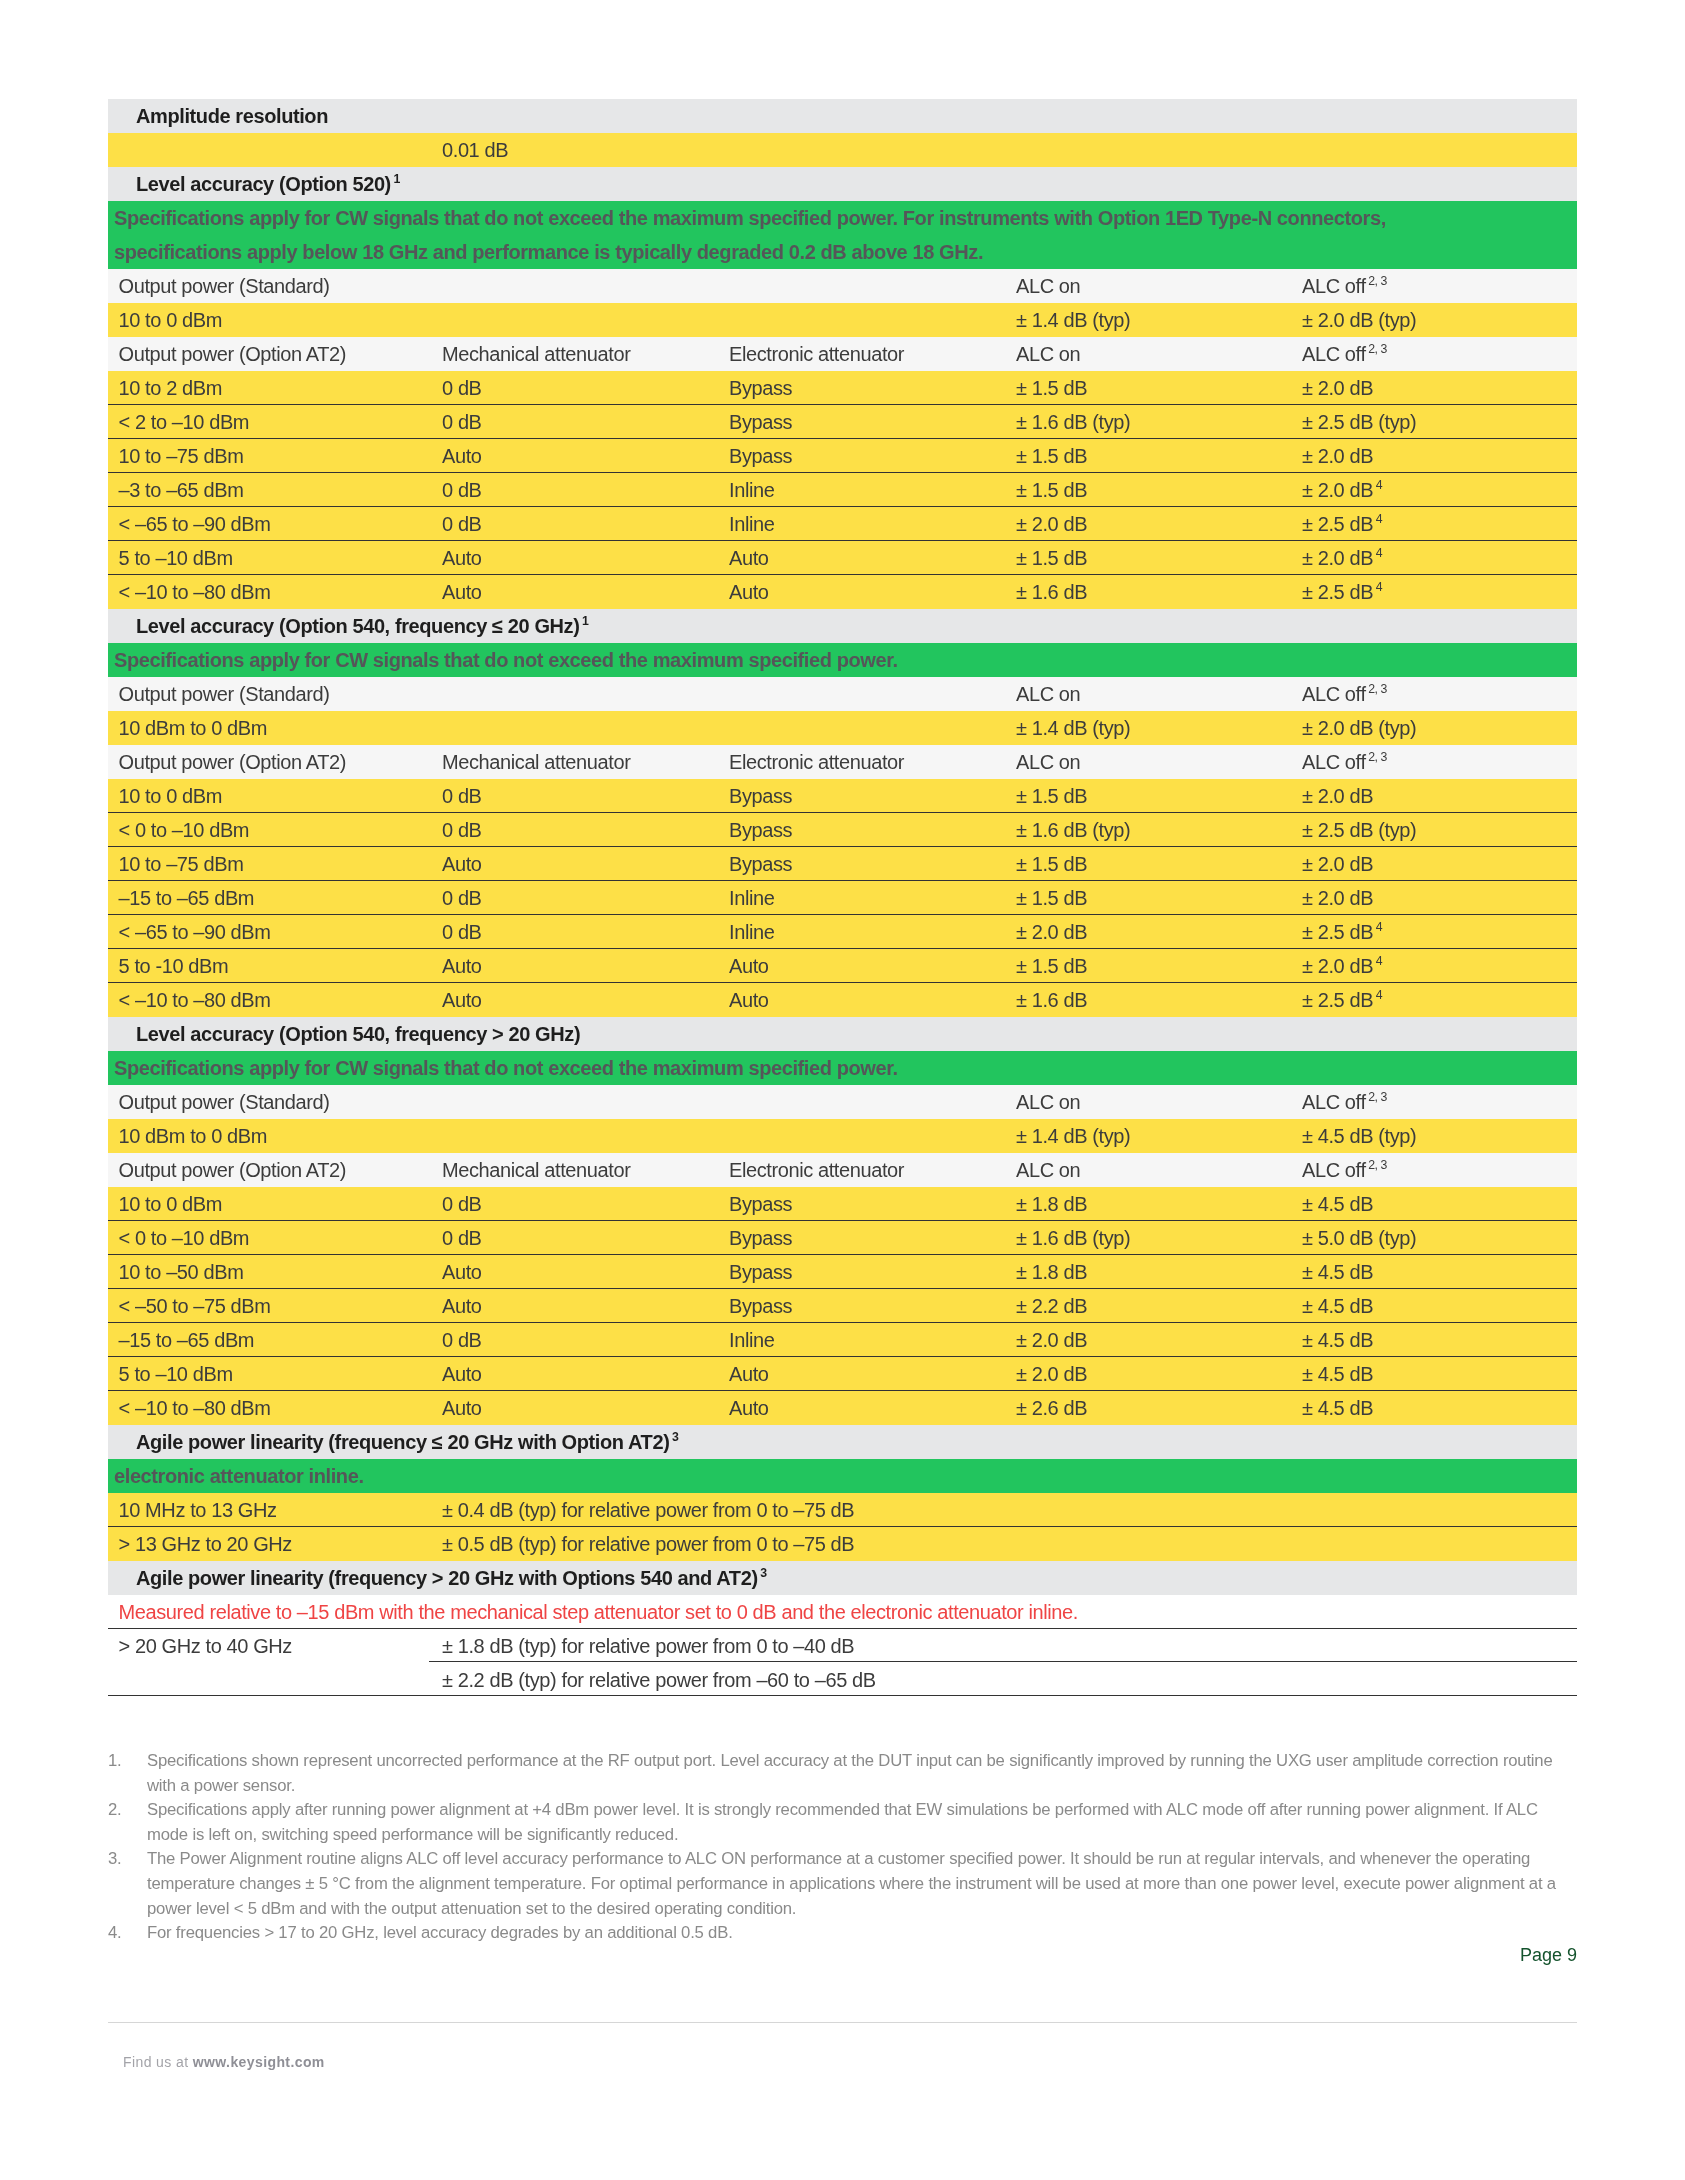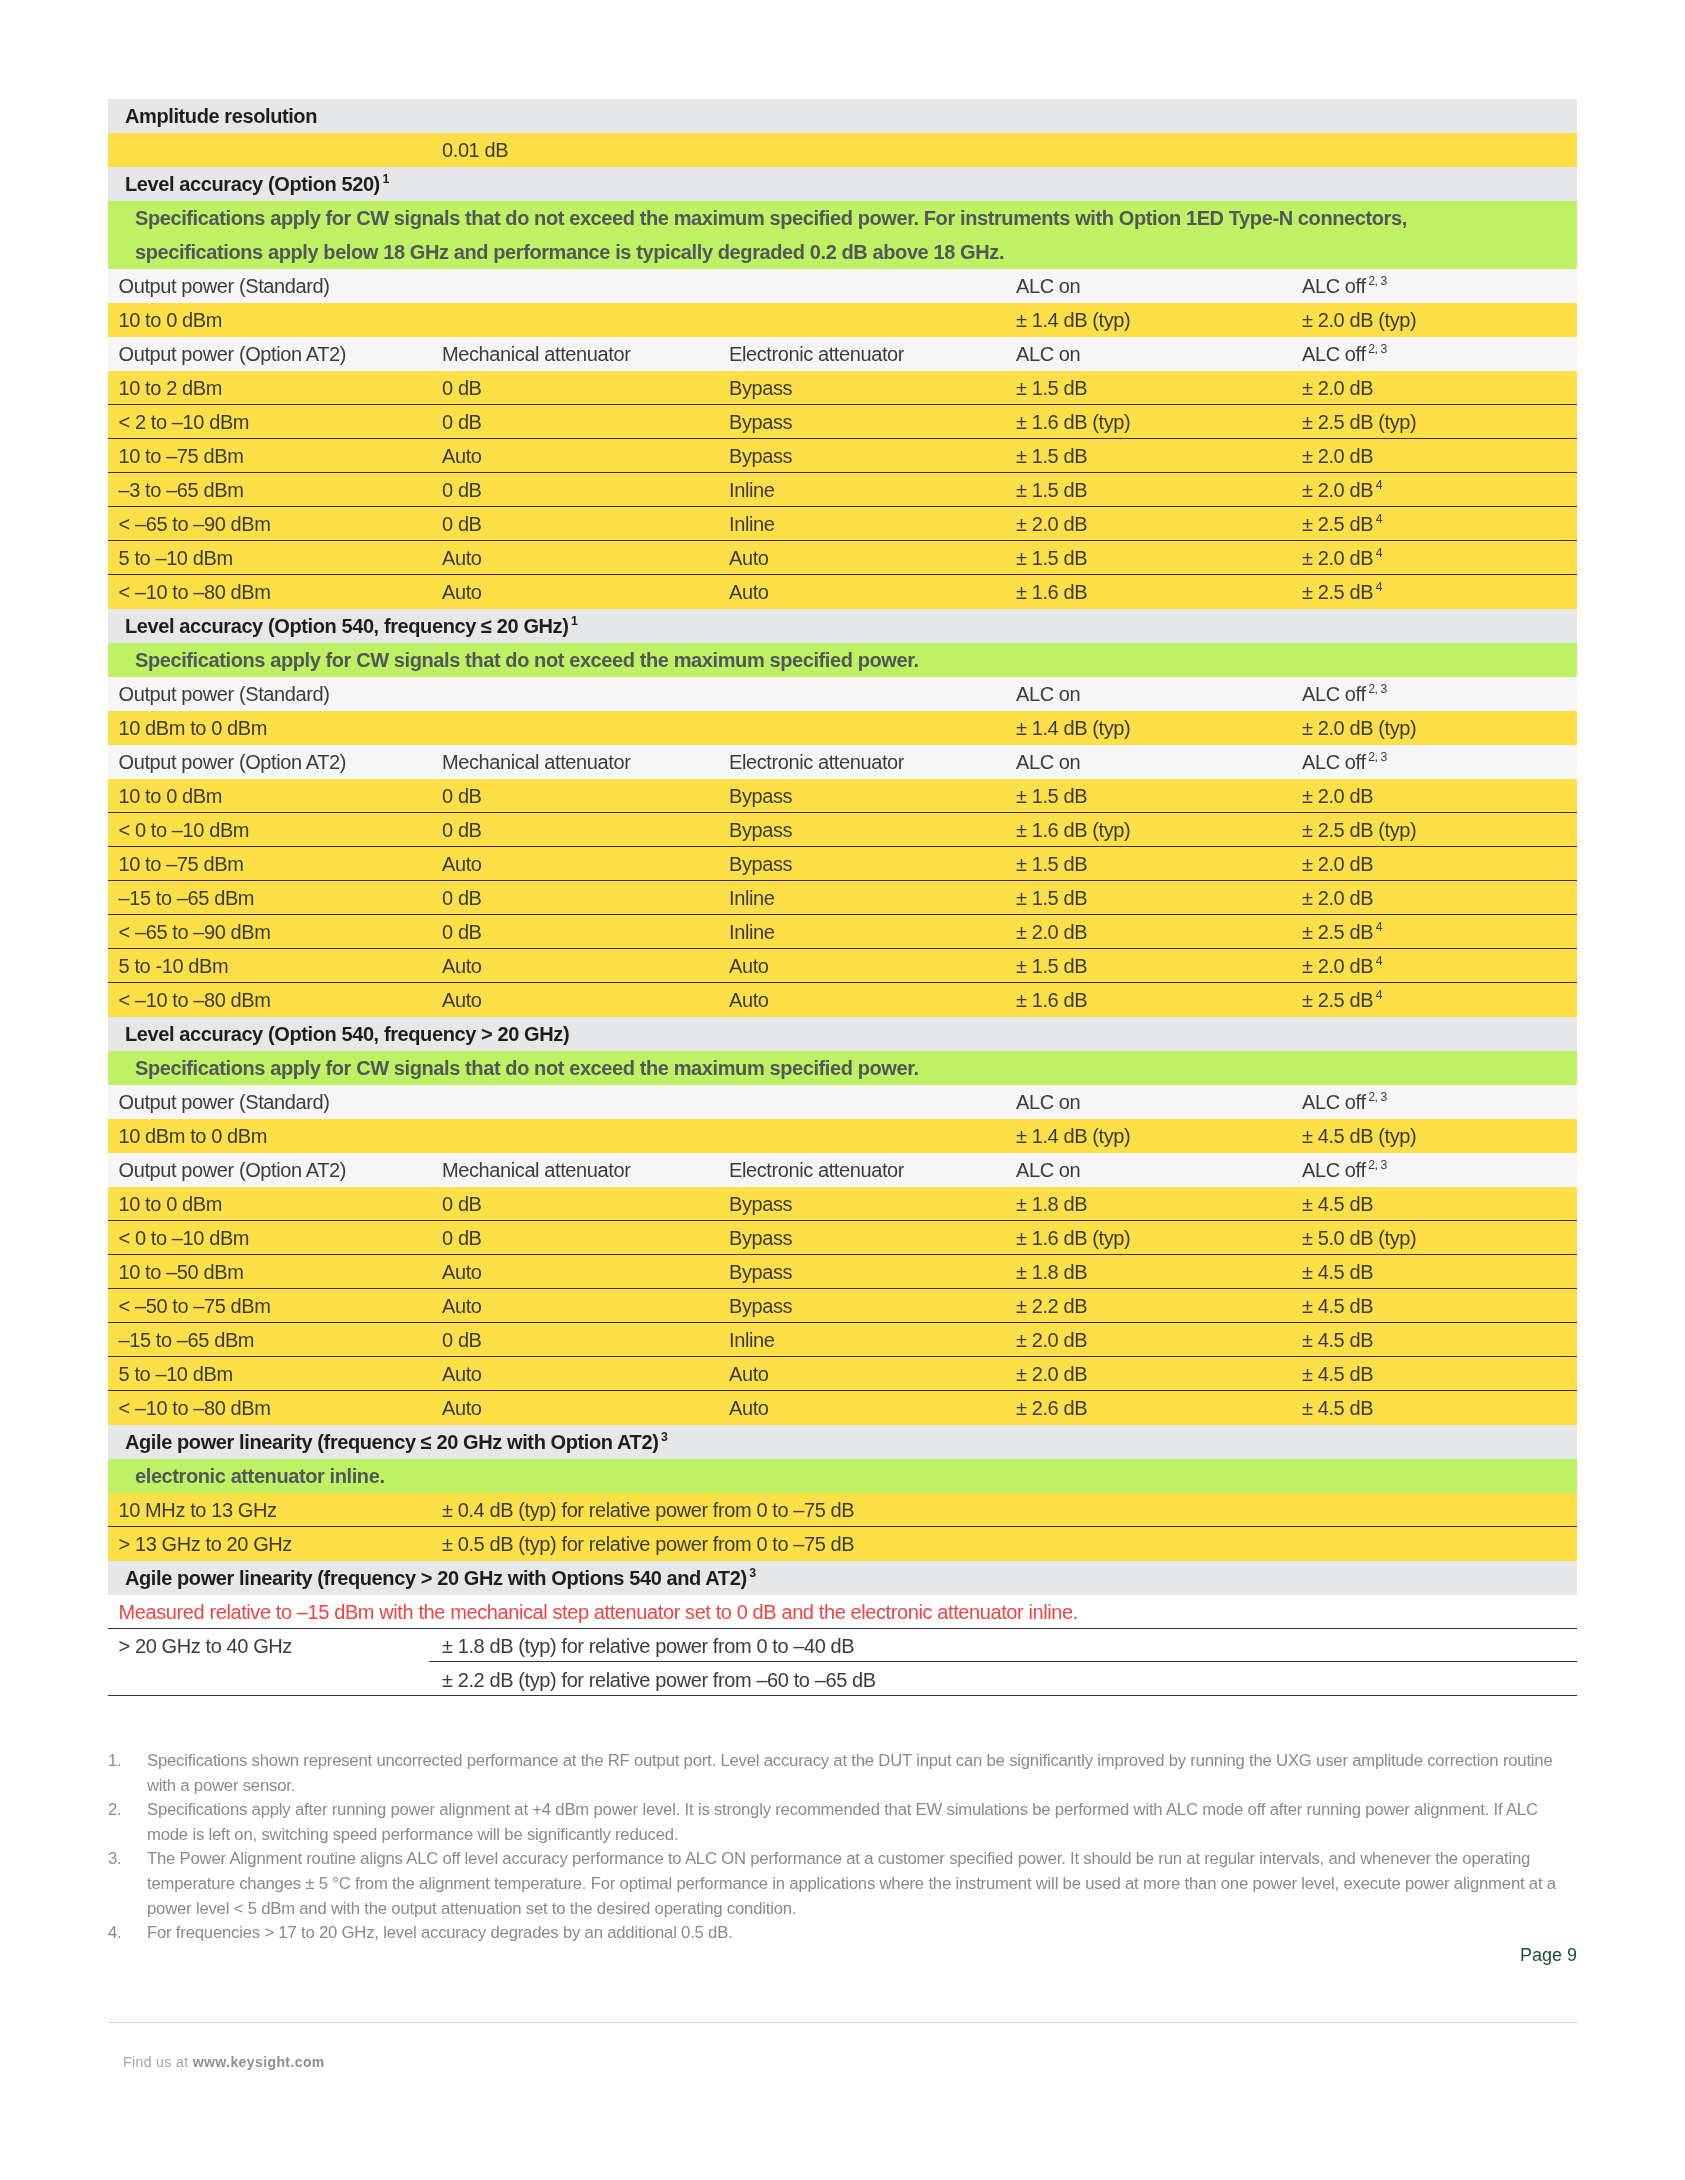--- a/index.html
+++ b/index.html
@@ -1,27 +1,27 @@
 <!DOCTYPE html>
 <html style="font-size:14px"><head>
 <meta charset="utf-8">
 <style>
   html, body { margin: 0; padding: 0; background: #ffffff; }
   body { width: 1685px; height: 2180px; position: relative; overflow: hidden;
          font-family: "Liberation Sans", sans-serif; color: #3c3c3c; }
   .page { position: absolute; left: 108px; top: 99px; width: 1469px; }
   .row { position: relative; height: 34px; box-sizing: border-box; font-size: 20px; line-height: 34px; letter-spacing: -0.4px; white-space: nowrap; }
   .row.hdr { background: #e6e7e8; color: #1e1e1e; font-weight: bold; }
-  .row.desc { background: #bef264; color: #555659; font-weight: bold; height: auto; white-space: normal; padding: 0 35px 0 27px; }
+  .row.desc { background: #22c55e; color: #555659; font-weight: bold; height: auto; white-space: normal; padding: 0 35px 0 6px; }
   .row.desc .line { display: block; height: 34px; line-height: 34px; }
   .row.note { color: #ef4444; padding-left: 10.5px; }
   .row.lbl { background: #f6f6f6; }
   .row.val { background: #fde047; }
   .row.bline { border-bottom: 1.8px solid #333; }
-  .row.hdr span.t { position: absolute; left: 17px; }
+  .row.hdr span.t { position: absolute; left: 28px; }
   .c { position: absolute; top: 0; }
   .c1 { left: 10.5px; } .c2 { left: 334px; } .c3 { left: 621px; } .c4 { left: 908px; } .c5 { left: 1194px; }
   .wide { left: 334px; }
   sup { font-size: 12.3px; line-height: 0; vertical-align: 8px; margin-left: 2.6px; }
   .sub-block { position: relative; height: 68px; }
   .sub-block .r1 { position: absolute; left: 0; top: 0; width: 100%; height: 34px; line-height: 34px; }
   .sub-block .r2 { position: absolute; left: 0; top: 34px; width: 100%; height: 34px; line-height: 34px; }
   .sub-line-mid { position: absolute; left: 321px; right: 0; top: 32px; border-top: 1.8px solid #333; }
   .sub-line-bot { position: absolute; left: 0; right: 0; top: 66px; border-top: 1.8px solid #333; }
   .footnotes { position: absolute; left: 108px; top: 1749px; width: 1475px; color: #8a8a8a; font-size: 16.7px; line-height: 24.6px; letter-spacing: -0.2px; }

